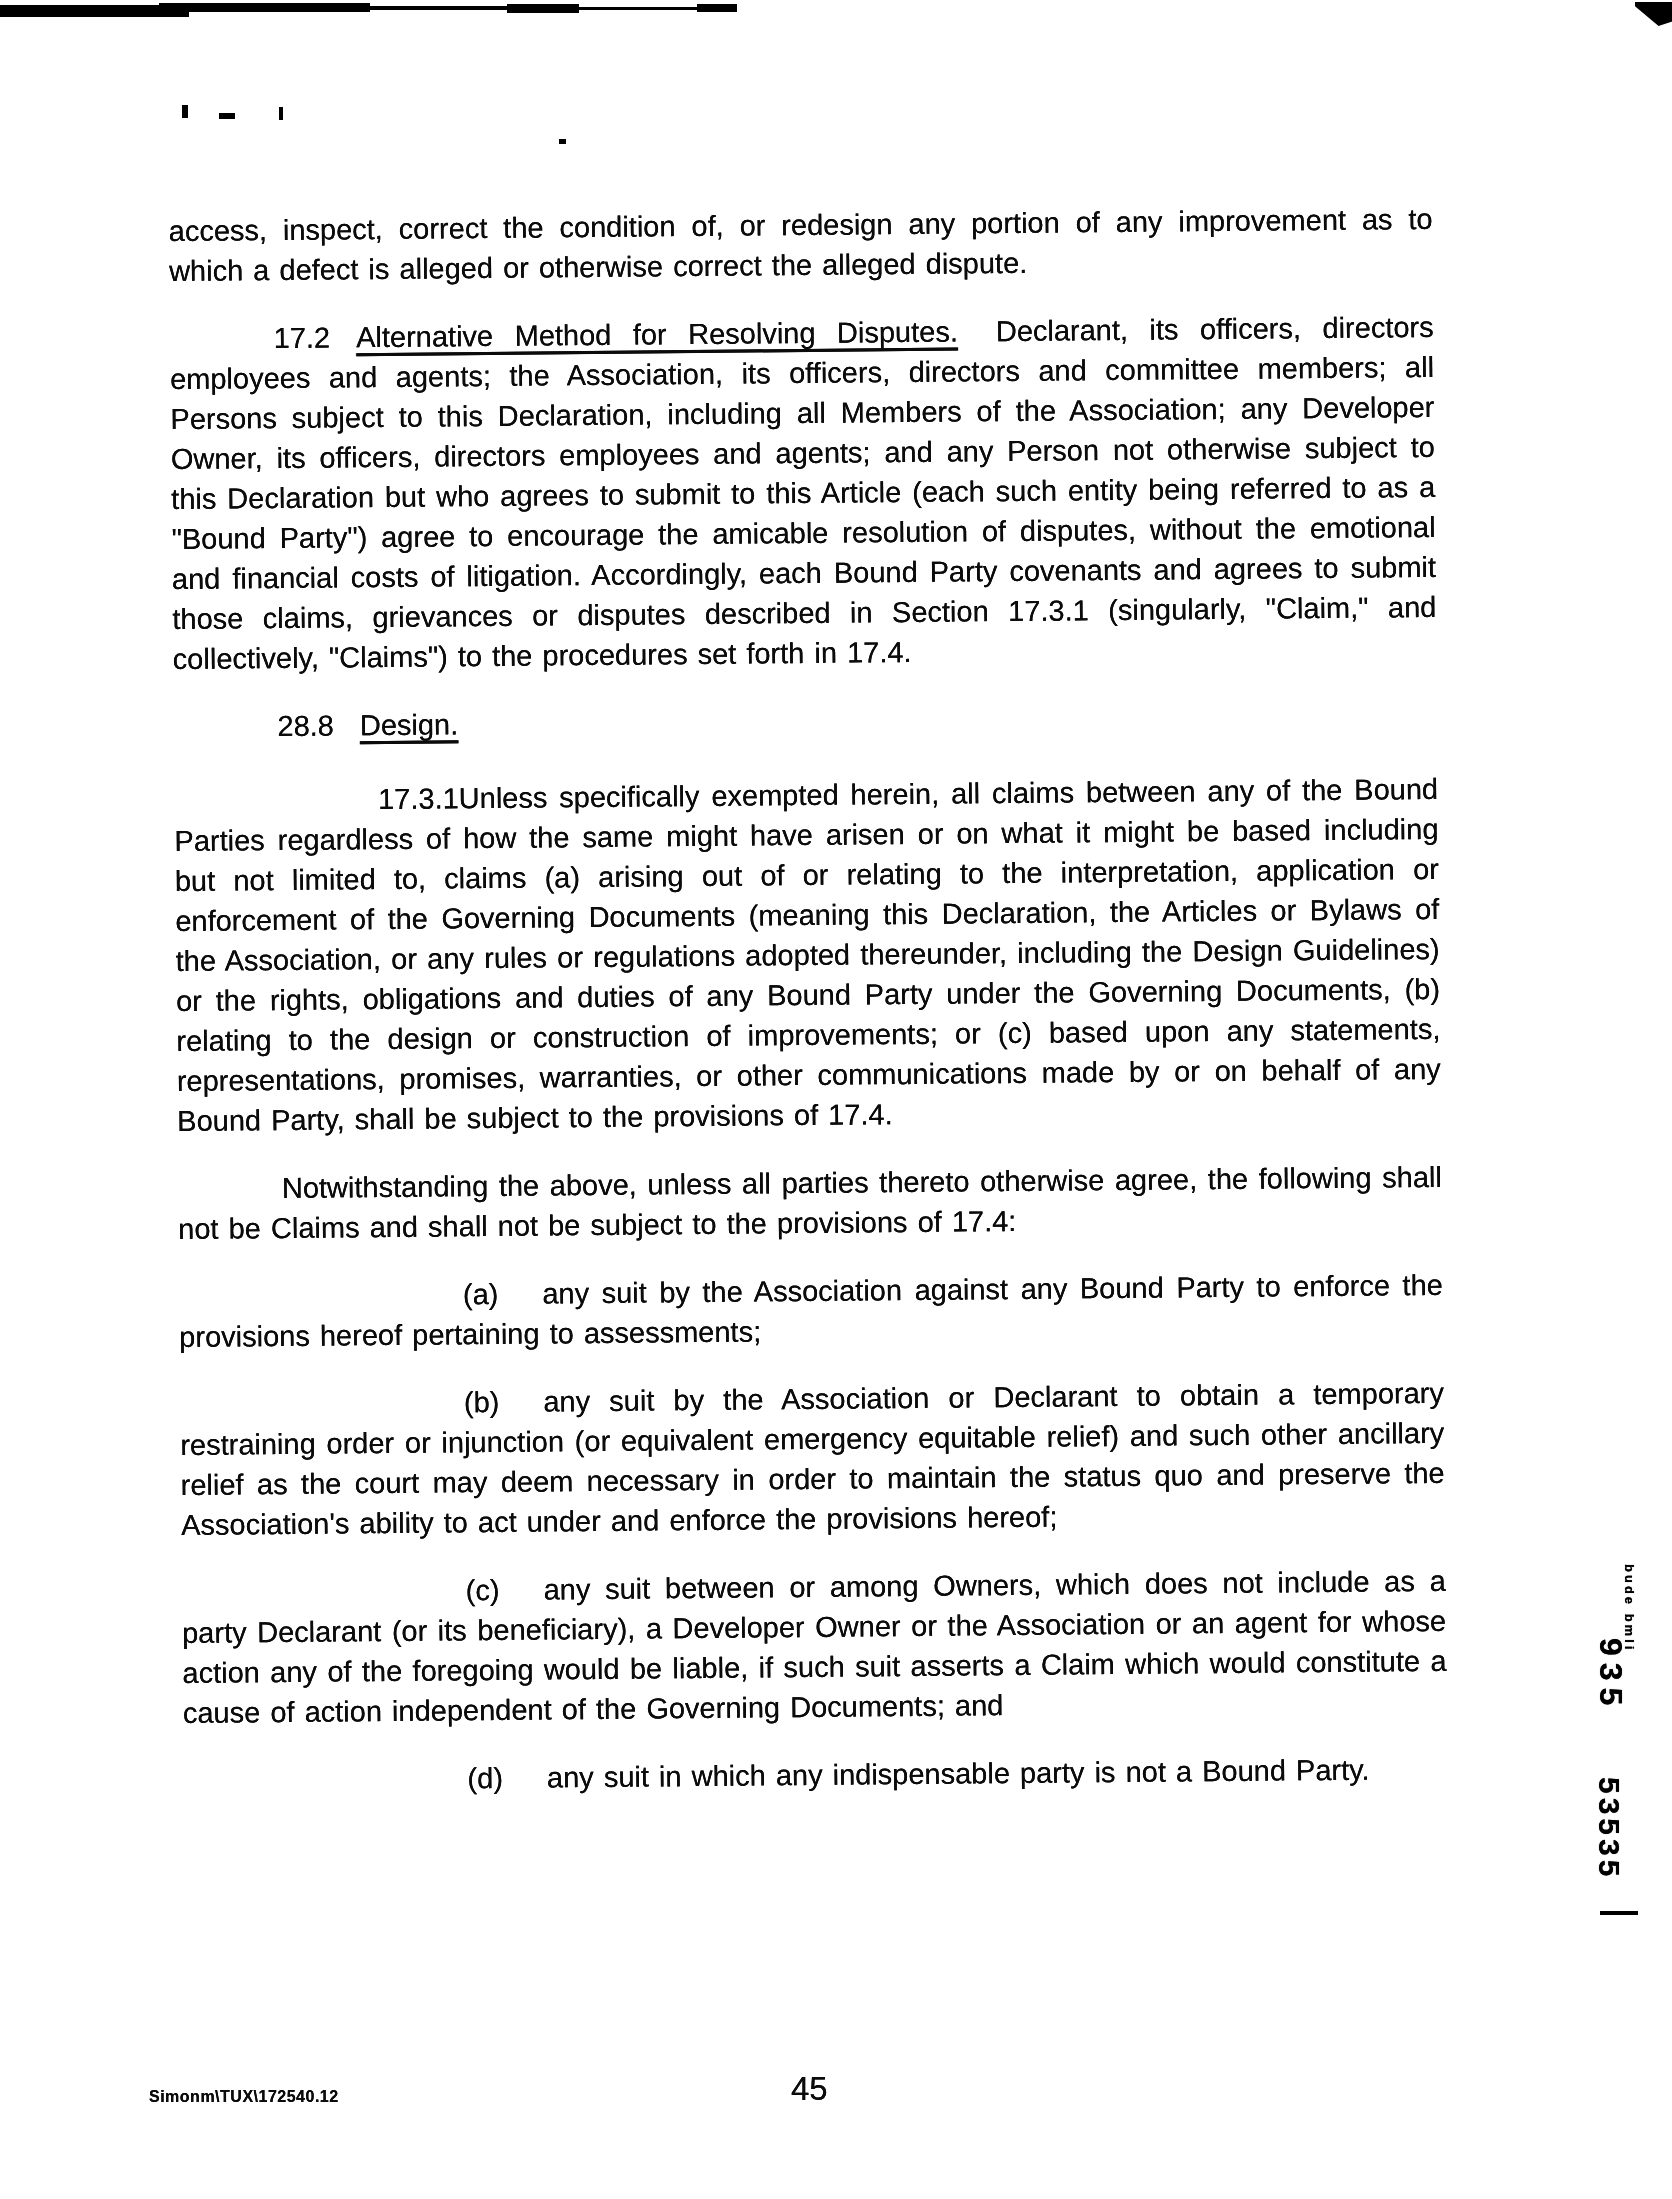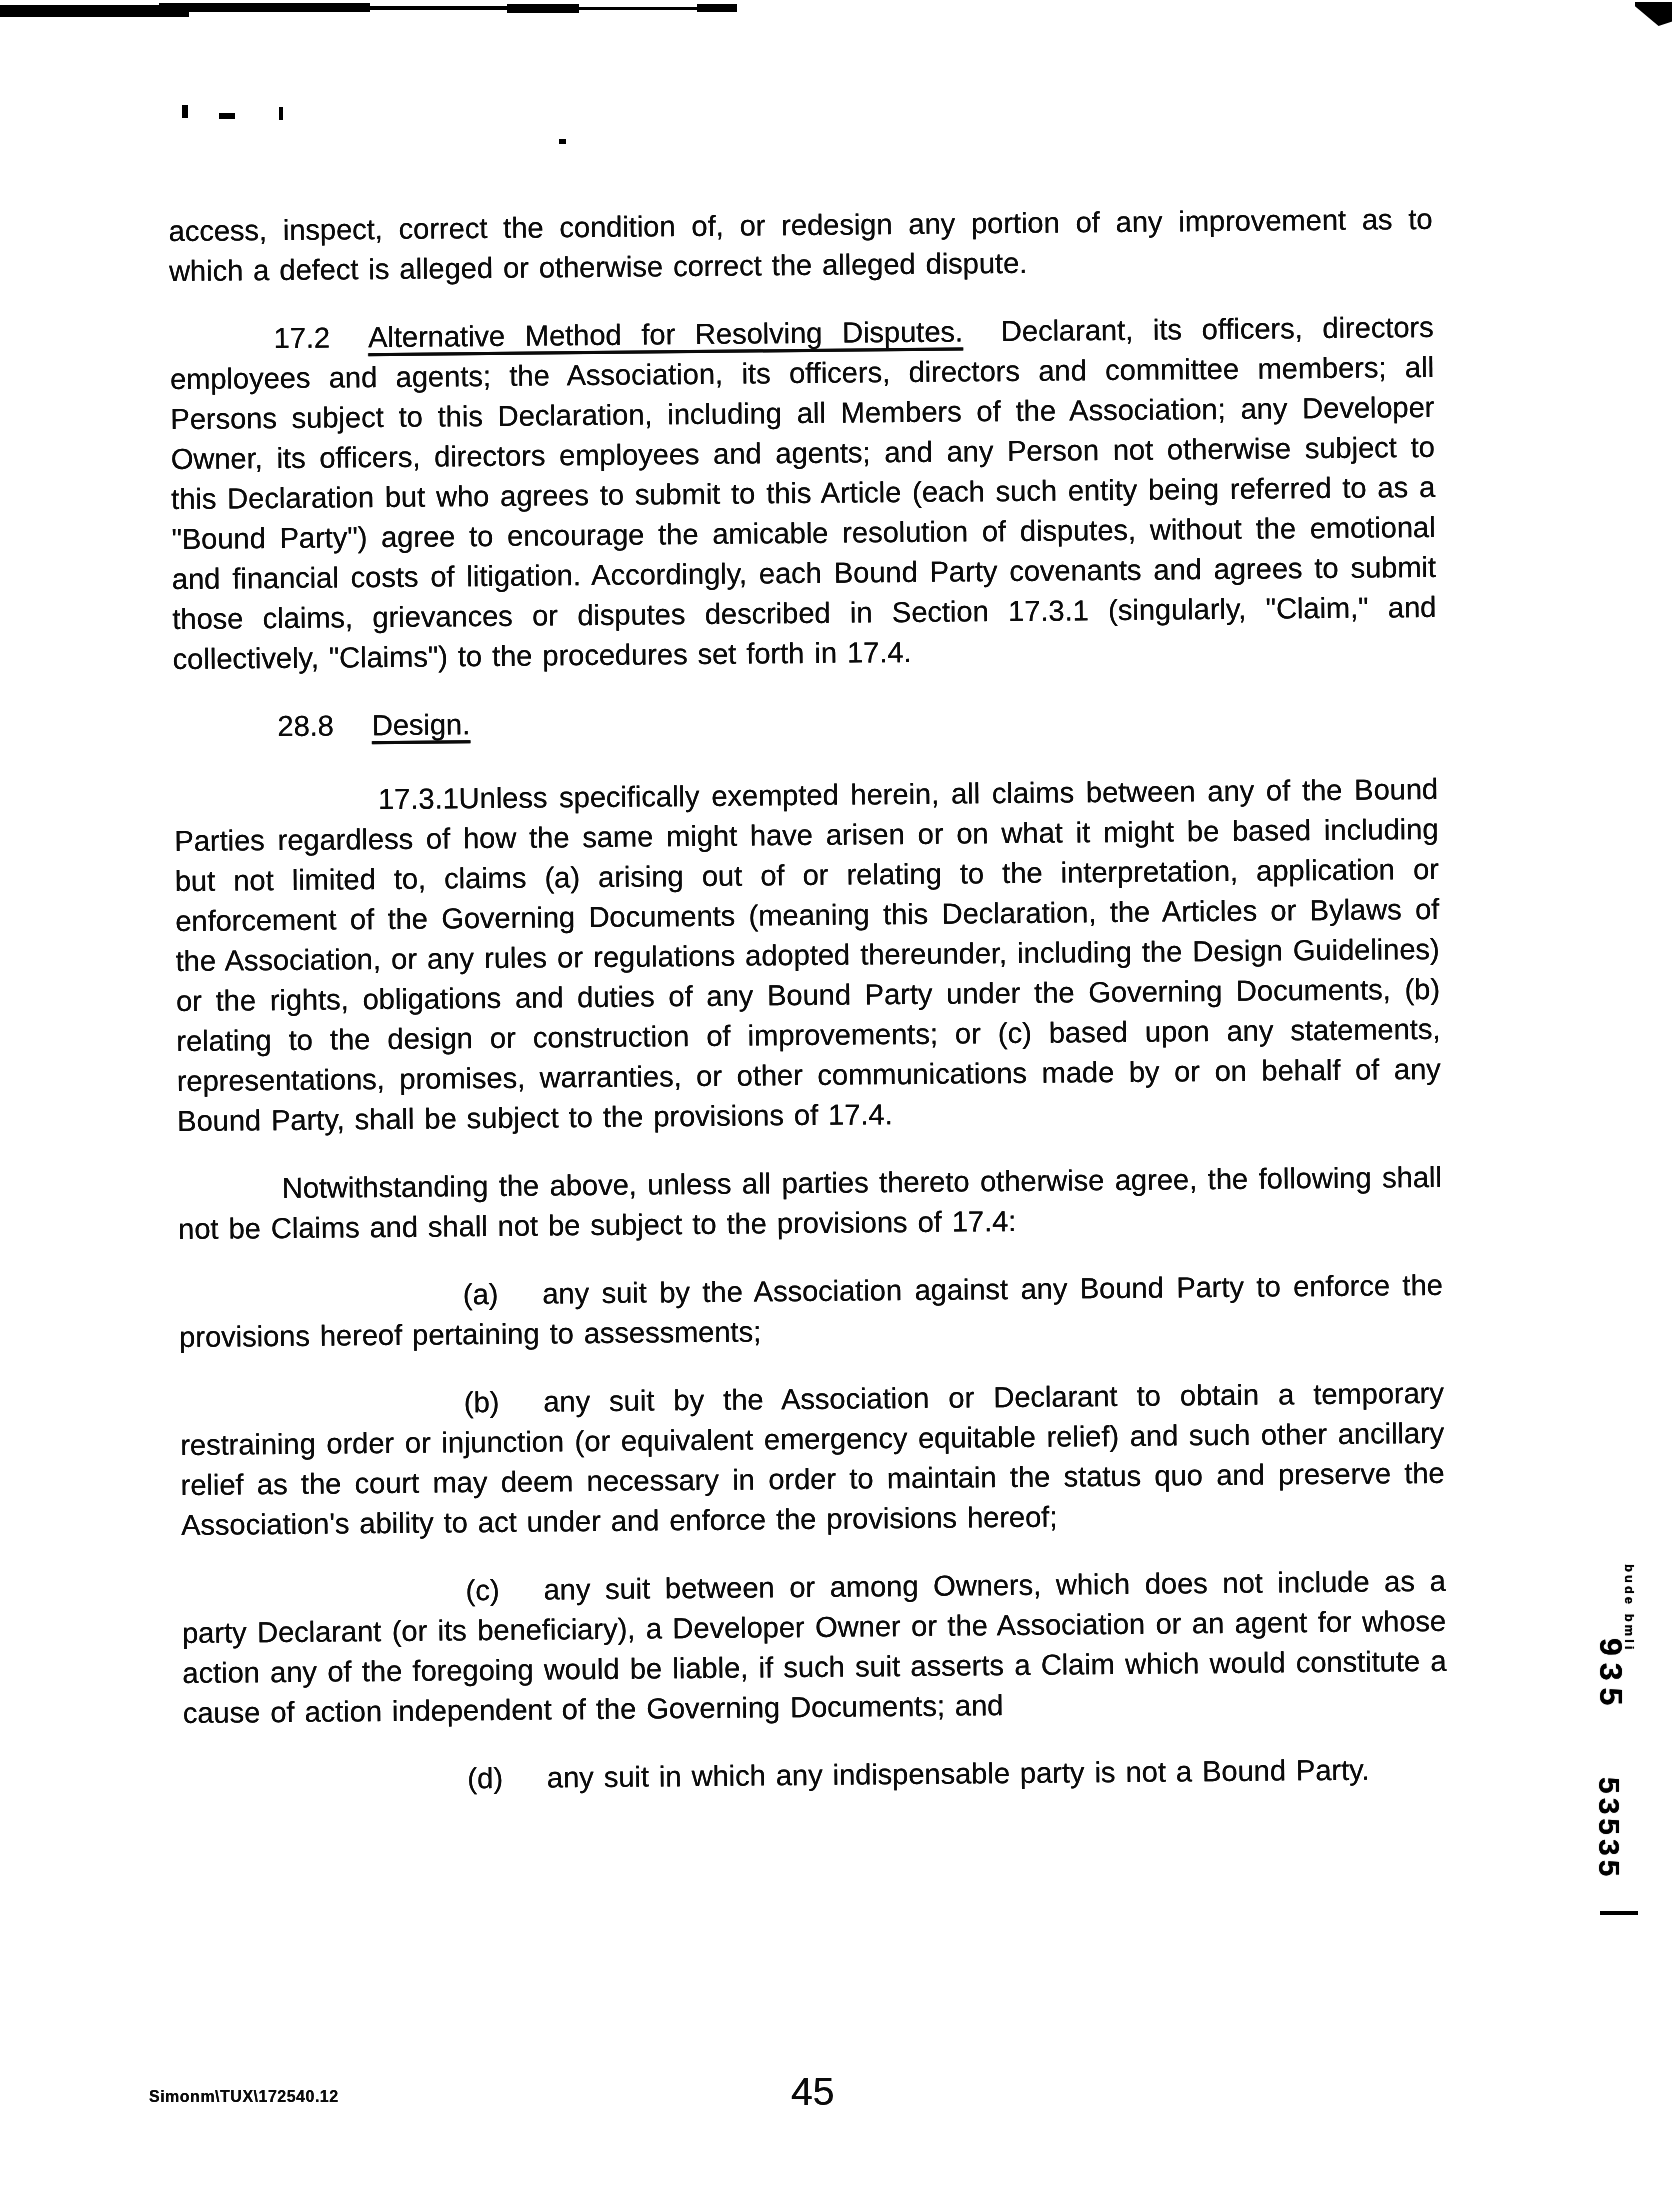--- a/index.html
+++ b/index.html
@@ -23,38 +23,38 @@
     text-shadow:0 0 0.6px #000;
     hyphens:none;
   }
   .content p{
     margin:0 0 28px 0;text-align:justify;text-align-last:left;
   }
   p.sec{ text-indent:104px; }
   p.subsec{ text-indent:204px; }
   p.litem{ text-indent:284px; }
   p.head-only{ margin-bottom:34px; }
-  .sec-num{ margin-right:38px; }
+  .sec-num{ margin-right:26px; }
   .subsec-num{ }
   .item-label{ margin-right:44px; }
   .underlined{
     text-decoration:underline;
     text-decoration-thickness:3px;
     text-underline-offset:6px;
   }
   .after-head{ margin-left:38px; }
   
   .footer-ref{
     position:absolute;left:149px;top:2088px;
     font-size:16px;font-weight:bold;letter-spacing:0.5px;
     text-shadow:0 0 0.5px #000;
   }
   .page-num{
     position:absolute;left:791px;top:2070px;
-    font-size:39px;text-shadow:0 0 0.6px #000;
+    font-size:33px;text-shadow:0 0 0.6px #000;
   }
   
   .stamp{
     position:absolute;writing-mode:vertical-rl;font-weight:bold;color:#000;
     text-shadow:0 0 0.7px #000;
   }
   .stamp-upper-small{ left:1622px;top:1564px;font-size:13px;letter-spacing:3px; }
   .stamp-upper{ left:1592px;top:1638px;font-size:32px;letter-spacing:7px; }
   .stamp-lower{ left:1592px;top:1777px;font-size:30px;letter-spacing:4px; }
   .stamp-underline{ position:absolute;left:1600px;top:1911px;width:38px;height:4px;background:#000; }

